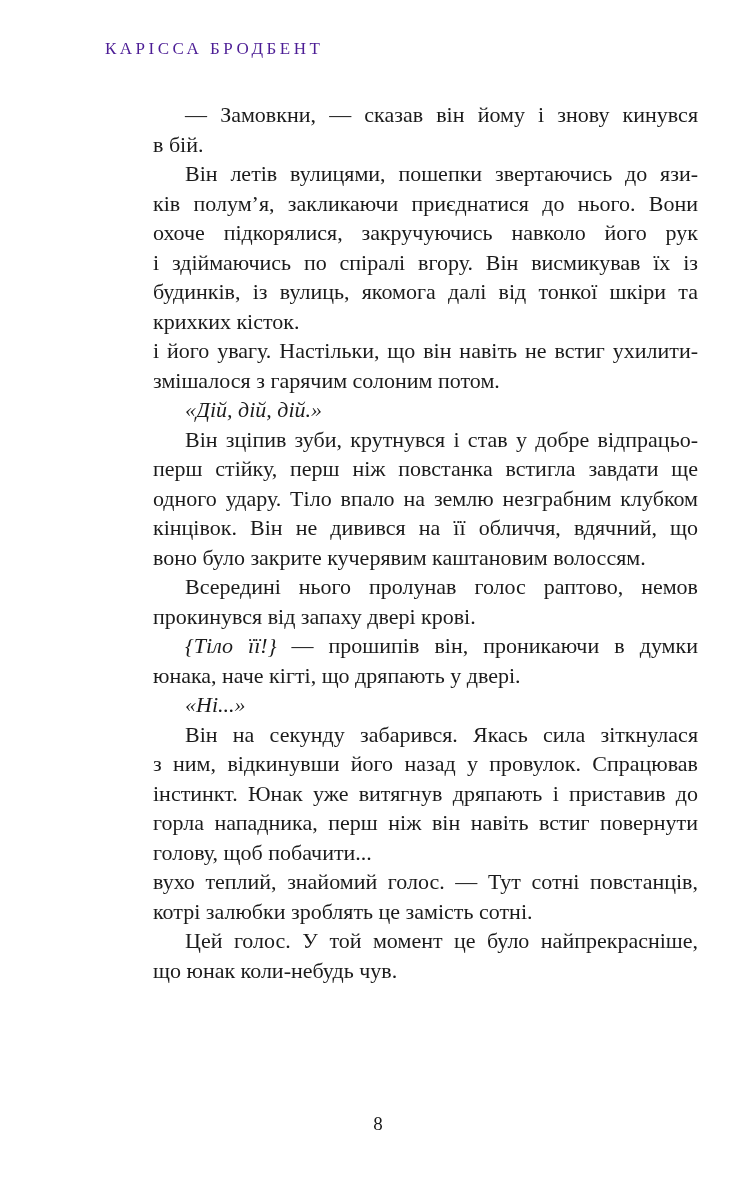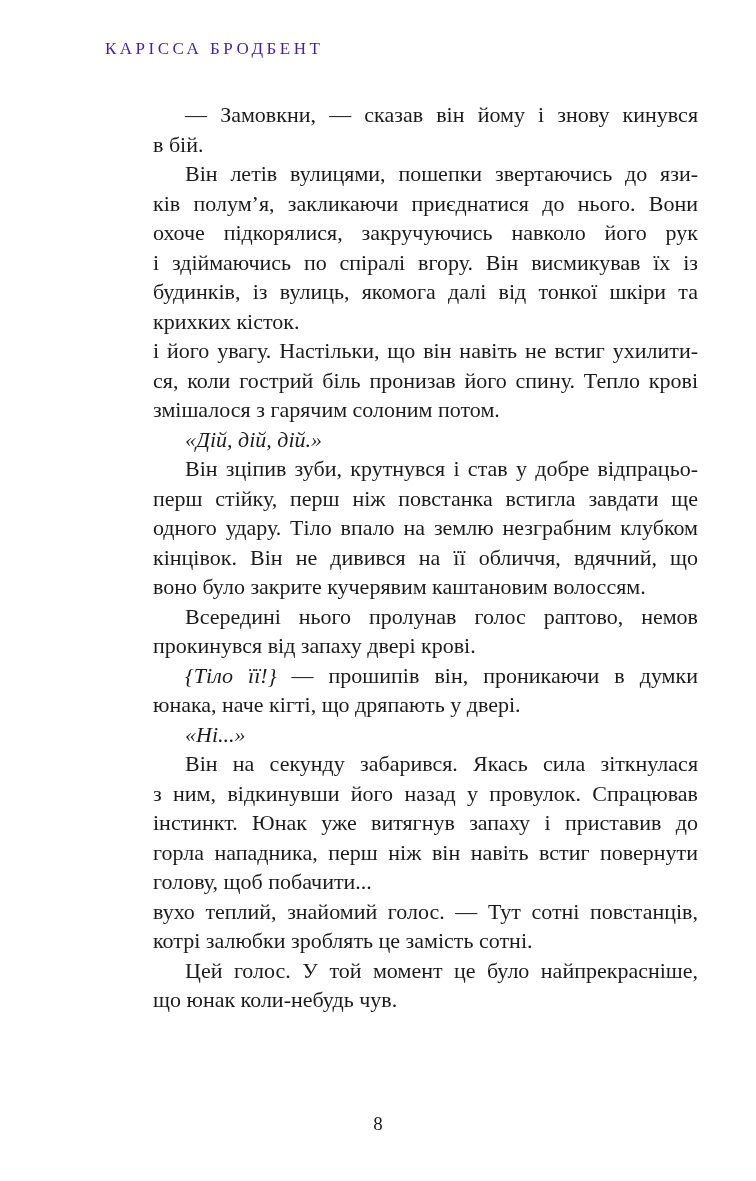--- a/index.html
+++ b/index.html
@@ -63,36 +63,35 @@
   <div class="body-text" id="page-body">
       <div class="line indent"><span class="seg">— Замовкни, — сказав він йому і знову кинувся</span></div>
       <div class="line last"><span class="seg">в бій.</span></div>
       <div class="line indent"><span class="seg">Він летів вулицями, пошепки звертаючись до язи-</span></div>
       <div class="line"><span class="seg">ків полум’я, закликаючи приєднатися до нього. Вони</span></div>
       <div class="line"><span class="seg">охоче підкорялися, закручуючись навколо його рук</span></div>
       <div class="line"><span class="seg">і здіймаючись по спіралі вгору. Він висмикував їх із</span></div>
       <div class="line"><span class="seg">будинків, із вулиць, якомога далі від тонкої шкіри та</span></div>
       <div class="line last"><span class="seg">крихких кісток.</span></div>
       <div class="line"><span class="seg">і його увагу. Настільки, що він навіть не встиг ухилити-</span></div>
-      <div class="line"><span class="seg">ся, коли гострий біль пронизав його спину. Тепло крові</span></div>
       <div class="line last"><span class="seg">змішалося з гарячим солоним потом.</span></div>
       <div class="line indent last"><span class="seg italic">«Дій, дій, дій.»</span></div>
       <div class="line indent"><span class="seg">Він зціпив зуби, крутнувся і став у добре відпрацьо-</span></div>
       <div class="line"><span class="seg">перш стійку, перш ніж повстанка встигла завдати ще</span></div>
       <div class="line"><span class="seg">одного удару. Тіло впало на землю незграбним клубком</span></div>
       <div class="line"><span class="seg">кінцівок. Він не дивився на її обличчя, вдячний, що</span></div>
       <div class="line last"><span class="seg">воно було закрите кучерявим каштановим волоссям.</span></div>
       <div class="line indent"><span class="seg">Всередині нього пролунав голос раптово, немов</span></div>
       <div class="line last"><span class="seg">прокинувся від запаху двері крові.</span></div>
       <div class="line indent"><span class="seg italic">{Тіло її!}</span><span class="seg"> — прошипів він, проникаючи в думки</span></div>
       <div class="line last"><span class="seg">юнака, наче кігті, що дряпають у двері.</span></div>
       <div class="line indent last"><span class="seg italic">«Ні...»</span></div>
       <div class="line indent"><span class="seg">Він на секунду забарився. Якась сила зіткнулася</span></div>
       <div class="line"><span class="seg">з ним, відкинувши його назад у провулок. Спрацював</span></div>
-      <div class="line"><span class="seg">інстинкт. Юнак уже витягнув запаху і приставив до</span></div>
+      <div class="line"><span class="seg">інстинкт. Юнак уже витягнув дряпають і приставив до</span></div>
       <div class="line"><span class="seg">горла нападника, перш ніж він навіть встиг повернути</span></div>
       <div class="line last"><span class="seg">голову, щоб побачити...</span></div>
       <div class="line"><span class="seg">вухо теплий, знайомий голос. — Тут сотні повстанців,</span></div>
       <div class="line last"><span class="seg">котрі залюбки зроблять це замість сотні.</span></div>
       <div class="line indent"><span class="seg">Цей голос. У той момент це було найпрекрасніше,</span></div>
       <div class="line last"><span class="seg">що юнак коли-небудь чув.</span></div>
     </div>
 
   <div class="folio">8</div>
 </div>

